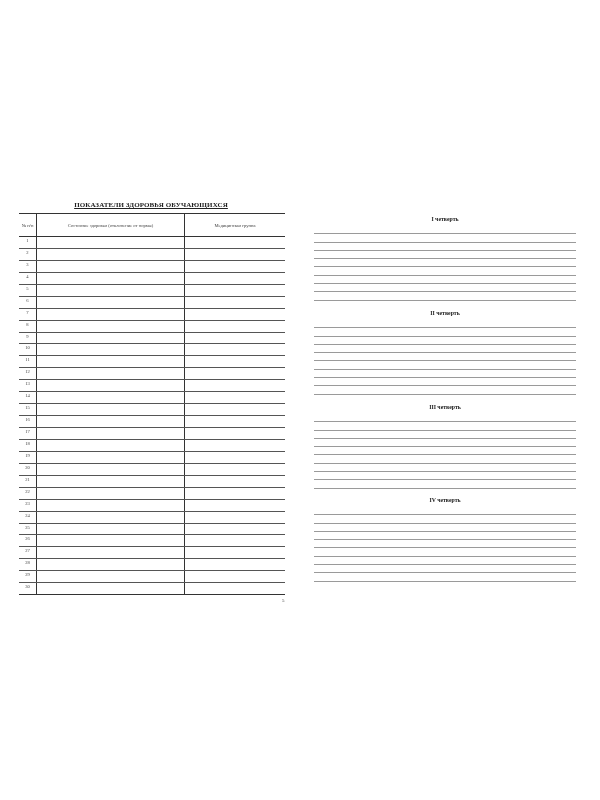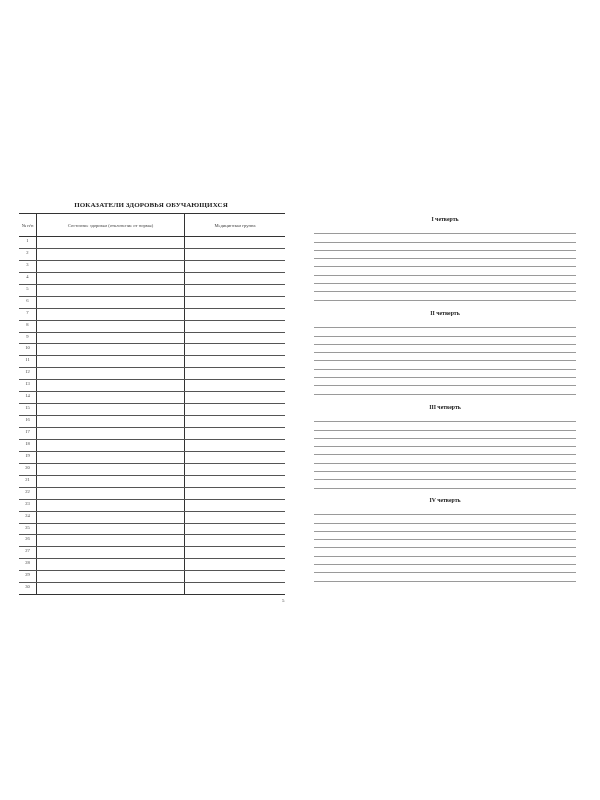--- a/index.html
+++ b/index.html
@@ -4,21 +4,21 @@
   <style>
     html, body { margin: 0; padding: 0; background: #ffffff; }
     body { width: 600px; height: 800px; position: relative; overflow: hidden;
            font-family: "Liberation Serif", "DejaVu Serif", serif; color: #222; }
     .page { position: absolute; top: 0; height: 800px; }
     .left-page { left: 0; width: 300px; }
     .right-page { left: 300px; width: 300px; }
 
     .title { position: absolute; font-weight: bold; font-size: 7px; letter-spacing: 0.1px;
              text-align: center; white-space: nowrap; }
-    .left-title { left: 18px; width: 266px; top: 201px; }
+    .left-title { left: 18px; width: 266px; top: 201px; text-decoration: underline; }
 
     table.health { position: absolute; left: 19px; top: 213px; width: 265px;
                    border-collapse: collapse; table-layout: fixed; }
     table.health th, table.health td { padding: 0; font-weight: normal; }
     table.health thead tr { height: 23px; }
     table.health thead th { border-top: 1.2px solid #333; border-bottom: 1.2px solid #333;
                             font-size: 4.6px; color: #444; vertical-align: middle; text-align: center; }
     table.health tbody tr { height: 11.95px; }
     table.health tbody td { border-bottom: 1px solid #555; font-size: 4.6px; color: #444; }
     table.health .c-num { width: 17px; border-right: 1.2px solid #333; text-align: center; }

